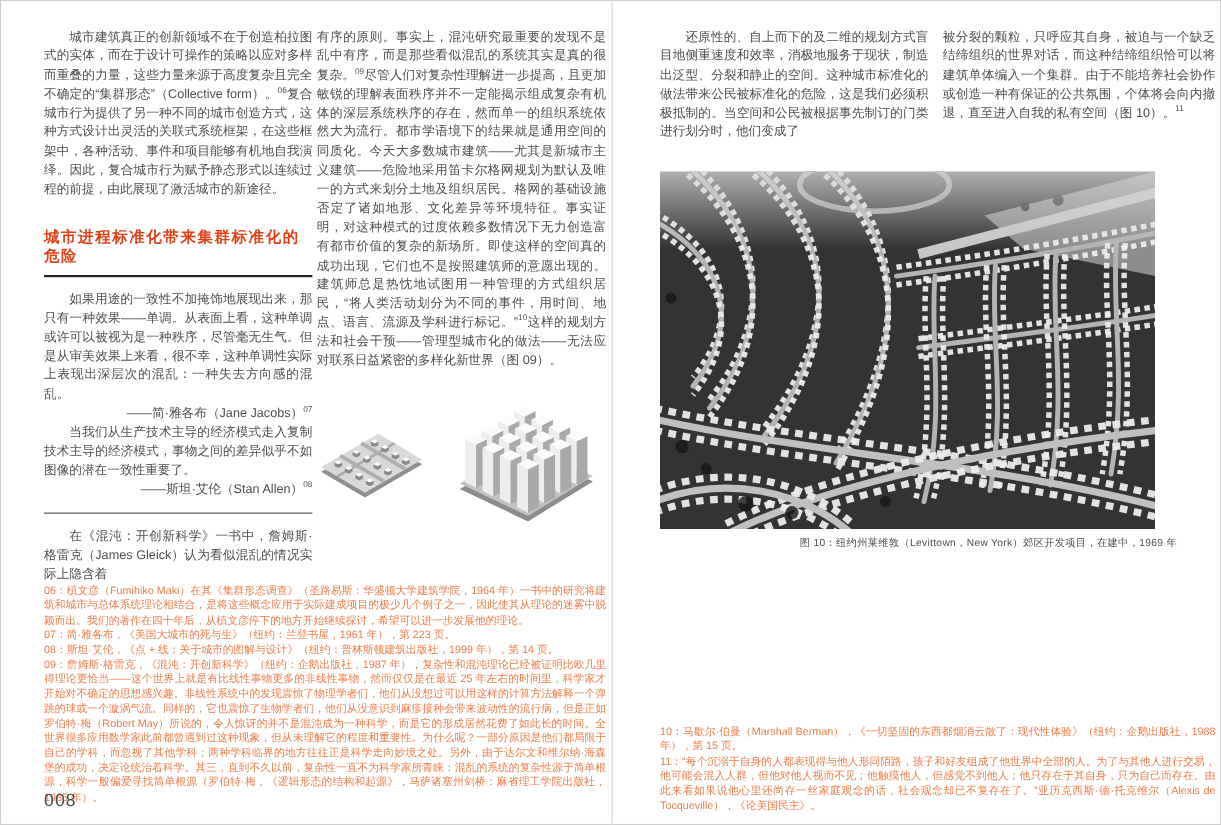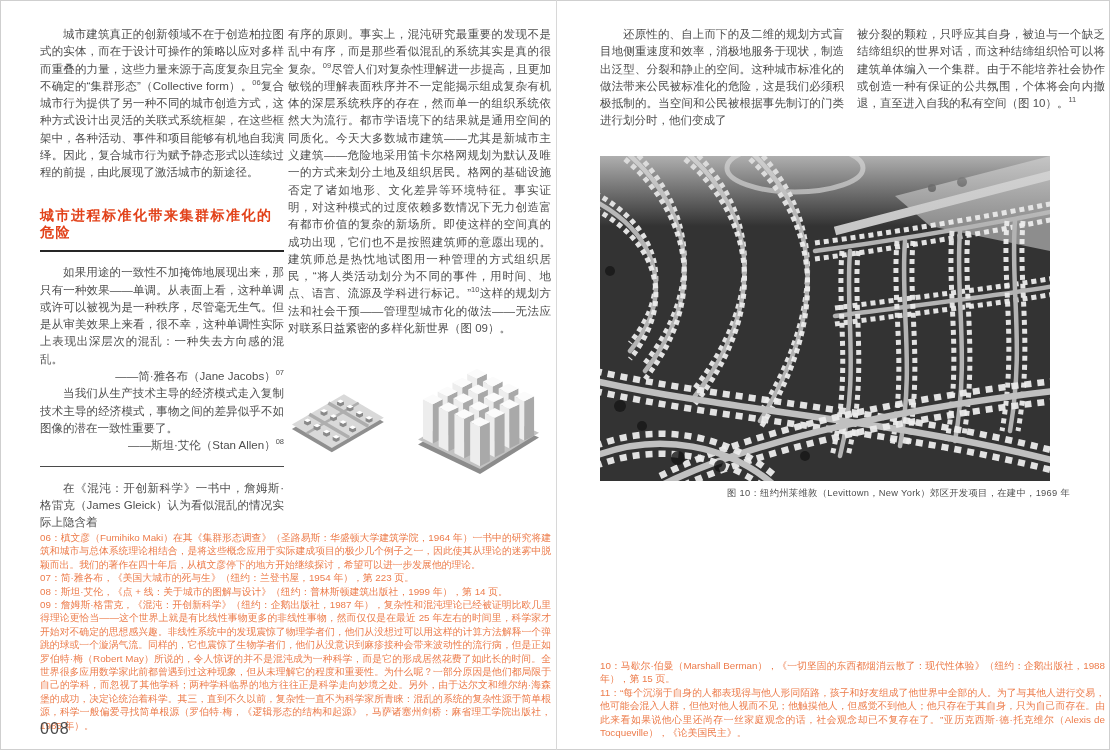--- a/index.html
+++ b/index.html
@@ -153,21 +153,21 @@
           <use href="#twr" transform="translate(52,99)"></use>
           <use href="#twr" transform="translate(83,98)"></use>
           <use href="#twr" transform="translate(68,107)"></use>
         </g>
       </svg>
     </div>
   </div>
 
   <div id="l-footnotes" class="footnotes">
     <p>06：槙文彦（Fumihiko Maki）在其《集群形态调查》（圣路易斯：华盛顿大学建筑学院，1964 年）一书中的研究将建筑和城市与总体系统理论相结合，是将这些概念应用于实际建成项目的极少几个例子之一，因此使其从理论的迷雾中脱颖而出。我们的著作在四十年后，从槙文彦停下的地方开始继续探讨，希望可以进一步发展他的理论。</p>
-    <p>07：简·雅各布，《美国大城市的死与生》（纽约：兰登书屋，1954 年），第 223 页。</p>
+    <p>07：简·雅各布，《美国大城市的死与生》（纽约：兰登书屋，1961 年），第 223 页。</p>
     <p>08：斯坦·艾伦，《点 + 线：关于城市的图解与设计》（纽约：普林斯顿建筑出版社，1999 年），第 14 页。</p>
     <p>09：詹姆斯·格雷克，《混沌：开创新科学》（纽约：企鹅出版社，1987 年），复杂性和混沌理论已经被证明比欧几里得理论更恰当——这个世界上就是有比线性事物更多的非线性事物，然而仅仅是在最近 25 年左右的时间里，科学家才开始对不确定的思想感兴趣。非线性系统中的发现震惊了物理学者们，他们从没想过可以用这样的计算方法解释一个弹跳的球或一个漩涡气流。同样的，它也震惊了生物学者们，他们从没意识到麻疹接种会带来波动性的流行病，但是正如罗伯特·梅（Robert May）所说的，令人惊讶的并不是混沌成为一种科学，而是它的形成居然花费了如此长的时间。全世界很多应用数学家此前都曾遇到过这种现象，但从未理解它的程度和重要性。为什么呢？一部分原因是他们都局限于自己的学科，而忽视了其他学科；两种学科临界的地方往往正是科学走向妙境之处。另外，由于达尔文和维尔纳·海森堡的成功，决定论统治着科学。其三，直到不久以前，复杂性一直不为科学家所青睐：混乱的系统的复杂性源于简单根源，科学一般偏爱寻找简单根源（罗伯特·梅，《逻辑形态的结构和起源》，马萨诸塞州剑桥：麻省理工学院出版社，1985 年）。</p>
   </div>
 
   <div id="pn-left" class="page-num">008</div>
 
   <div id="r-col1" class="col">
     <p>还原性的、自上而下的及二维的规划方式盲目地侧重速度和效率，消极地服务于现状，制造出泛型、分裂和静止的空间。这种城市标准化的做法带来公民被标准化的危险，这是我们必须积极抵制的。当空间和公民被根据事先制订的门类进行划分时，他们变成了</p>
   </div>
   <div id="r-col2" class="col">

